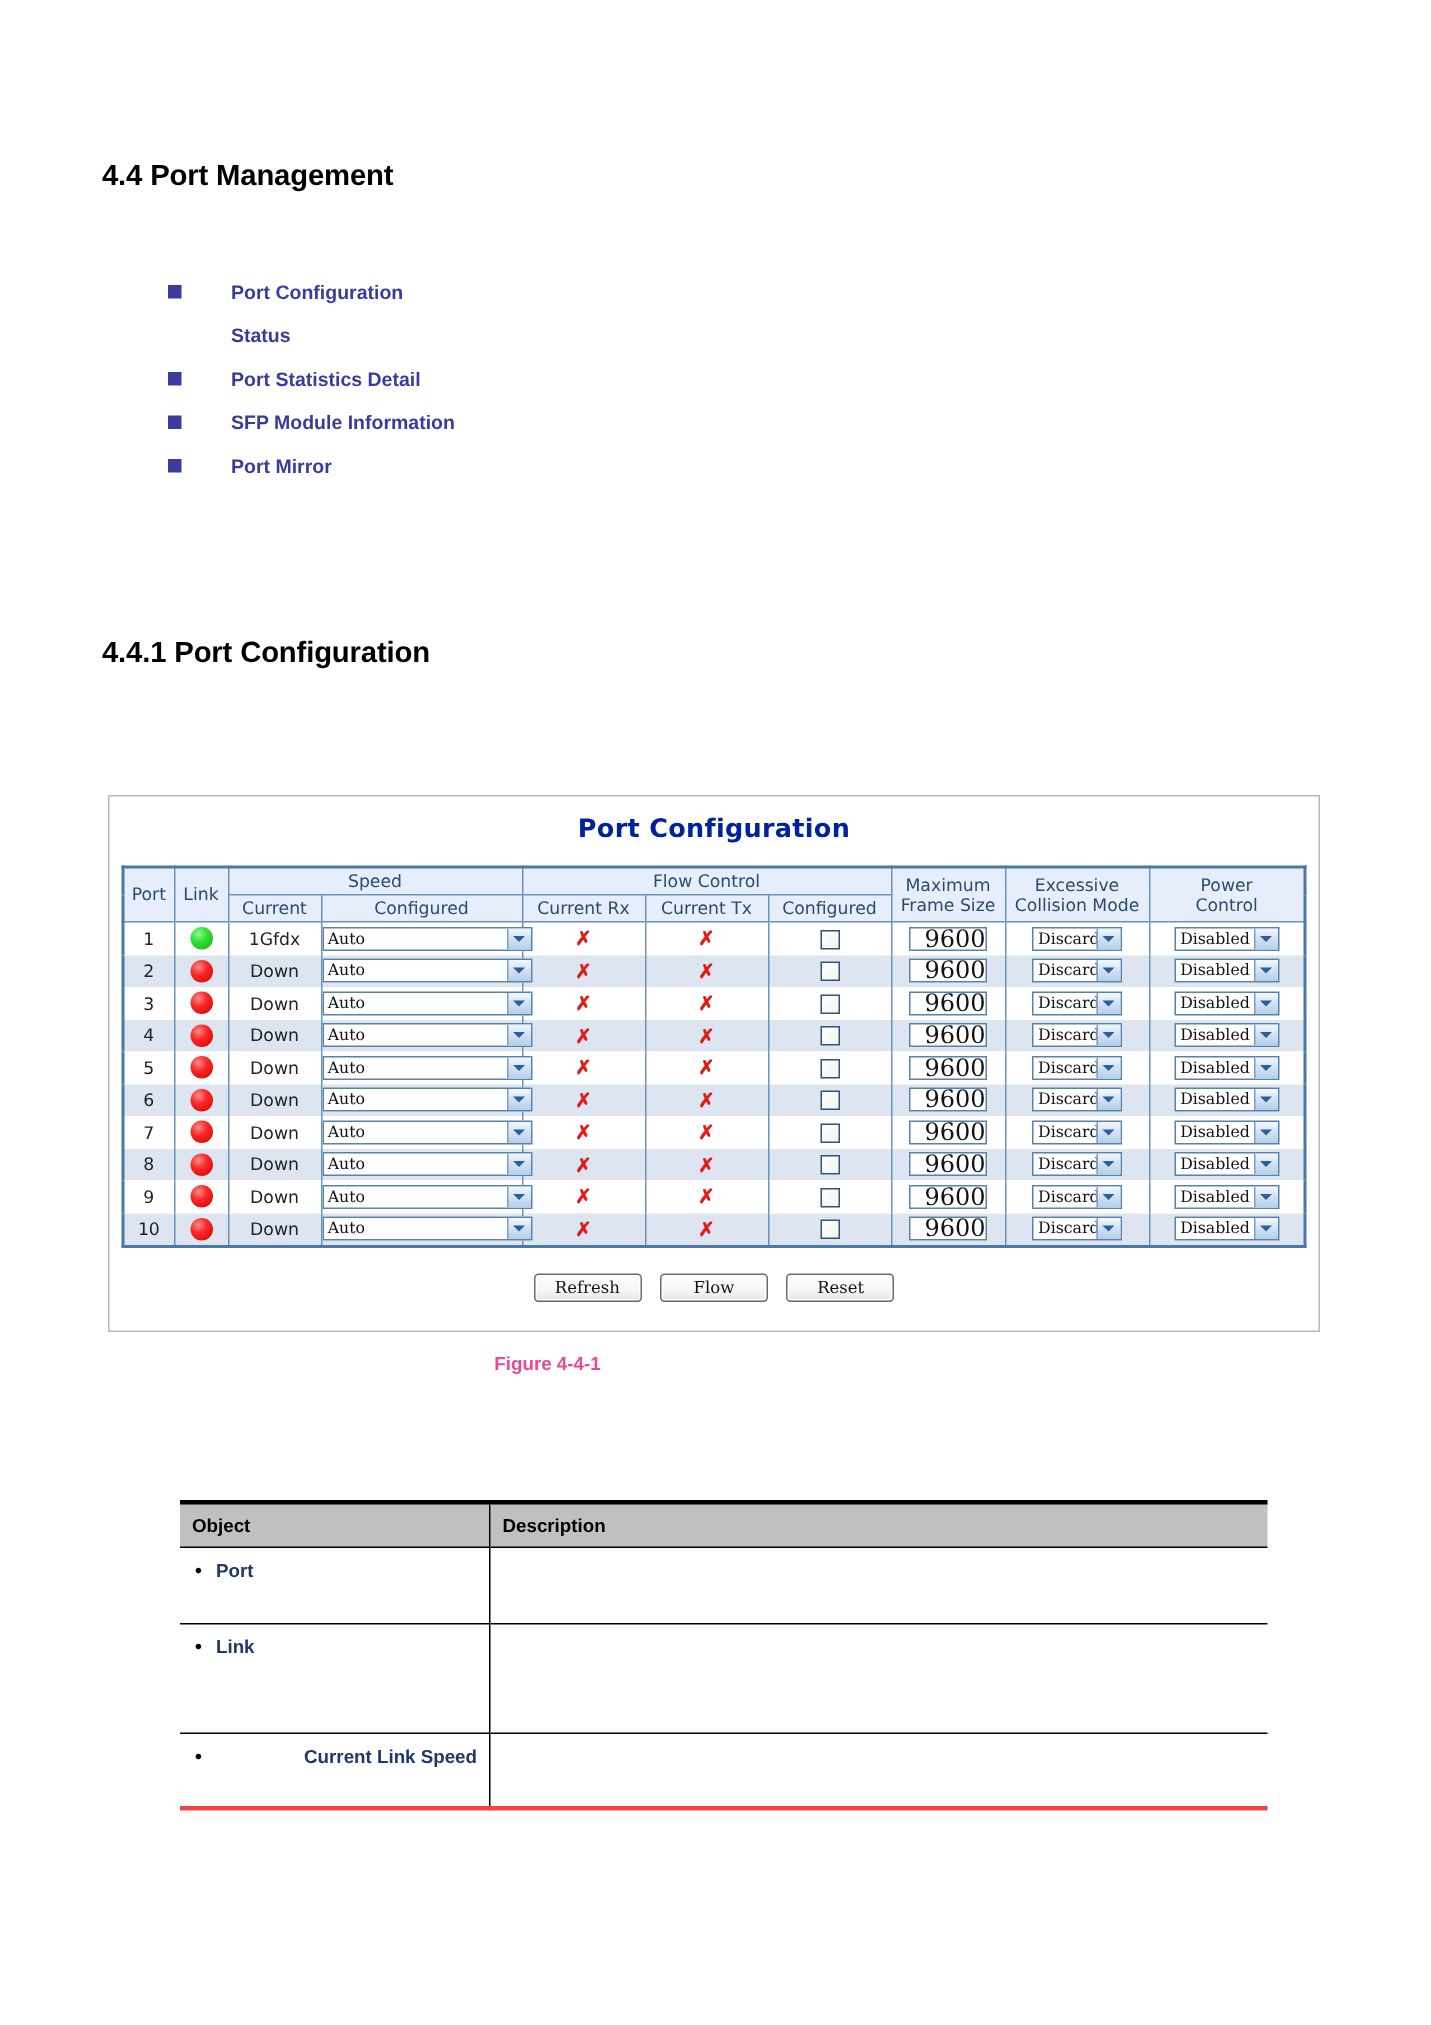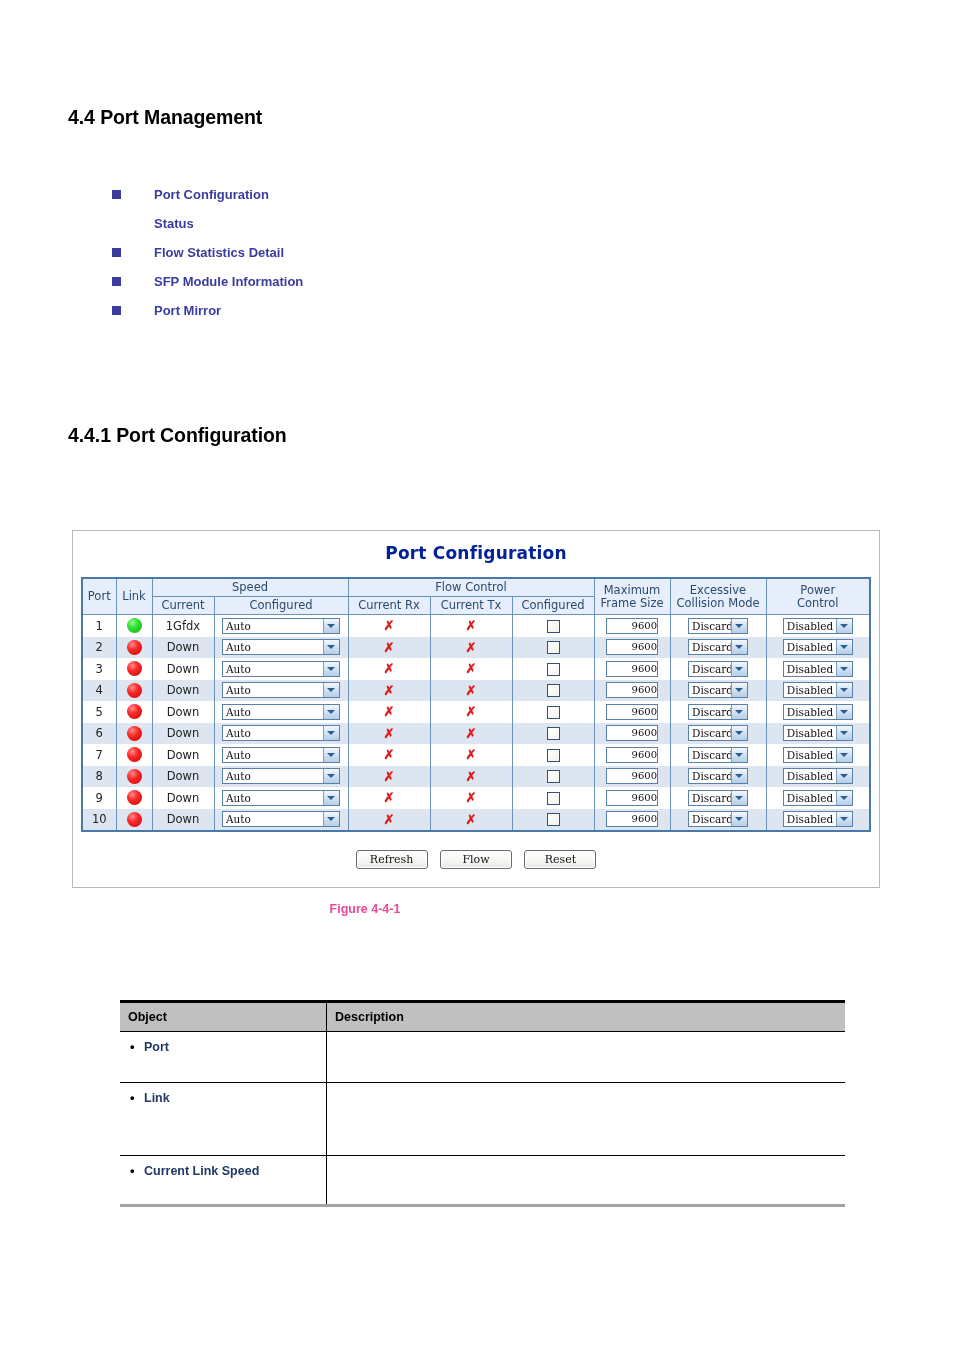--- a/index.html
+++ b/index.html
@@ -171,21 +171,21 @@
     content: "";
     position: absolute;
     left: 3px;
     top: 5px;
     width: 0;
     height: 0;
     border-left: 4px solid transparent;
     border-right: 4px solid transparent;
     border-top: 4px solid #2d5f97;
   }
-  .select-speed { width: 118px; }
+  .select-speed { width: 140px; }
   .select-ecm { width: 60px; }
   .select-pc { width: 70px; }
 
   
   .xmark {
     color: #e01b1b;
     font-weight: bold;
     font-size: 13px;
     font-family: "Liberation Sans", sans-serif;
   }
@@ -204,21 +204,21 @@
   .ui-text {
     display: inline-block;
     width: 52px;
     height: 16px;
     border: 1px solid #5981aa;
     background: #ffffff;
     box-sizing: border-box;
     text-align: right;
     padding-right: 0;
     font-family: "DejaVu Serif", serif;
-    font-size: 10px;
+    font-size: 16px;
     line-height: 14px;
     color: #111111;
     vertical-align: middle;
   }
 
   
   #panel-buttons {
     text-align: center;
     margin-top: 17px;
   }
@@ -251,21 +251,21 @@
 
   
   #object-table {
     position: absolute;
     left: 120px;
     top: 1000px;
     width: 725px;
     border-collapse: collapse;
     font-size: 12.5px;
     border-top: 3px solid #000000;
-    border-bottom: 3px solid #a3a3a3;
+    border-bottom: 3px solid #ef4444;
   }
   #object-table th {
     background: #c0c0c0;
     color: #000000;
     font-weight: bold;
     text-align: left;
     padding: 7px 8px;
     border-right: 1px solid #000000;
     font-size: 12.5px;
   }
@@ -289,39 +289,39 @@
   #object-table .obj-label::before {
     content: "\2022";
     position: absolute;
     left: 2px;
     top: -1px;
     color: #000000;
     font-size: 13px;
   }
   .row-h1 td { height: 34px; }
   .row-h2 td { height: 56px; }
-  .row-h3 td { height: 32px; }
+  .row-h3 td { height: 32px; text-align: right; }
 </style>
 </head>
 <body>
 
 <div class="h-section" id="heading-44">4.4 Port Management</div>
 
 <div class="bullet-list">
   <div class="bullet-row">
     <span class="bullet-marker"></span>
     <span class="bullet-text">Port Configuration</span>
   </div>
   <div class="bullet-row continuation">
 
     <span class="bullet-text">Status</span>
   </div>
   <div class="bullet-row">
     <span class="bullet-marker"></span>
-    <span class="bullet-text">Flow Statistics Detail</span>
+    <span class="bullet-text">Port Statistics Detail</span>
   </div>
   <div class="bullet-row">
     <span class="bullet-marker"></span>
     <span class="bullet-text">SFP Module Information</span>
   </div>
   <div class="bullet-row">
     <span class="bullet-marker"></span>
     <span class="bullet-text">Port Mirror</span>
   </div>
 </div>

